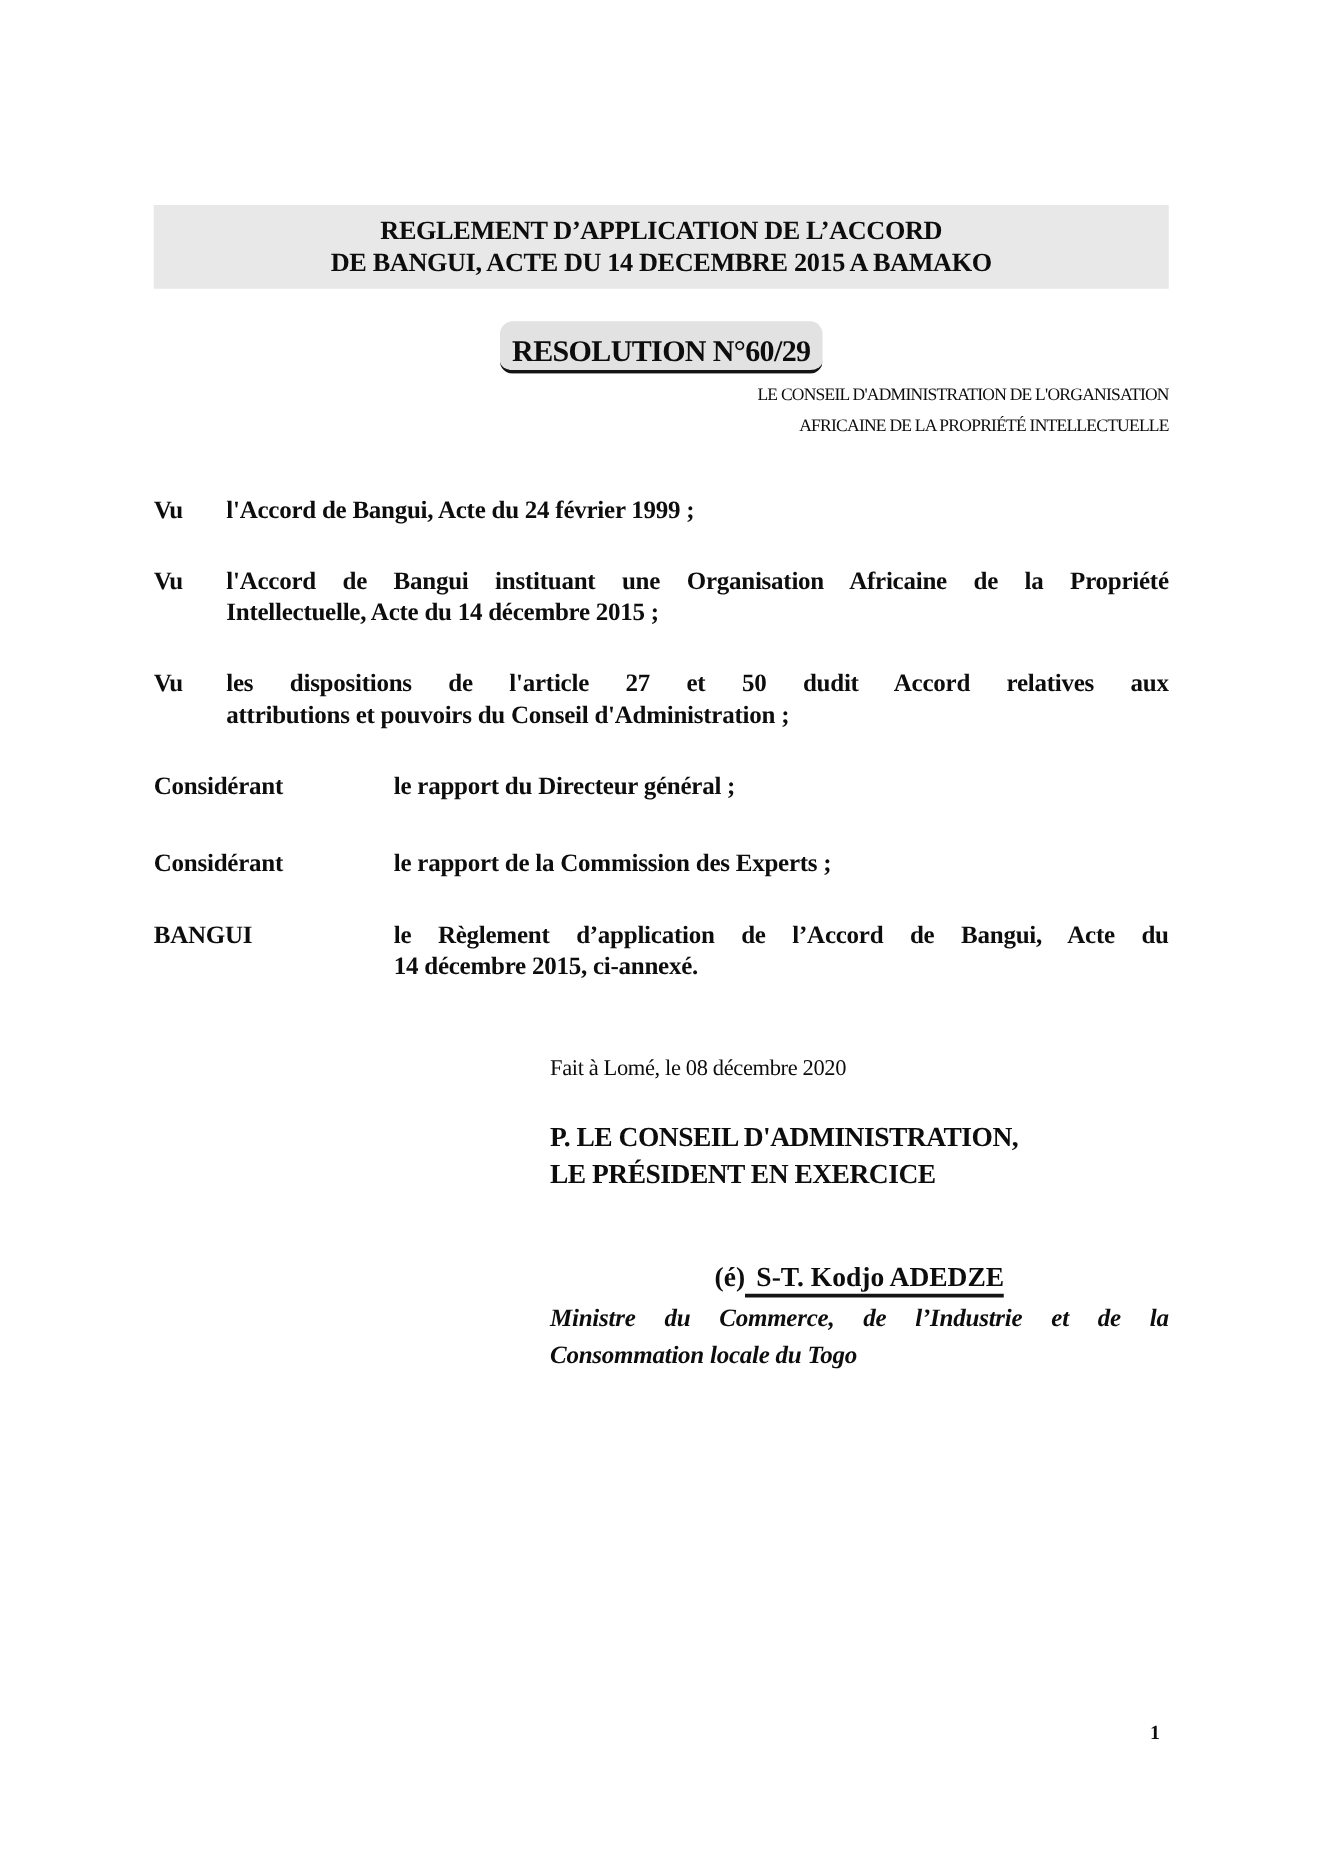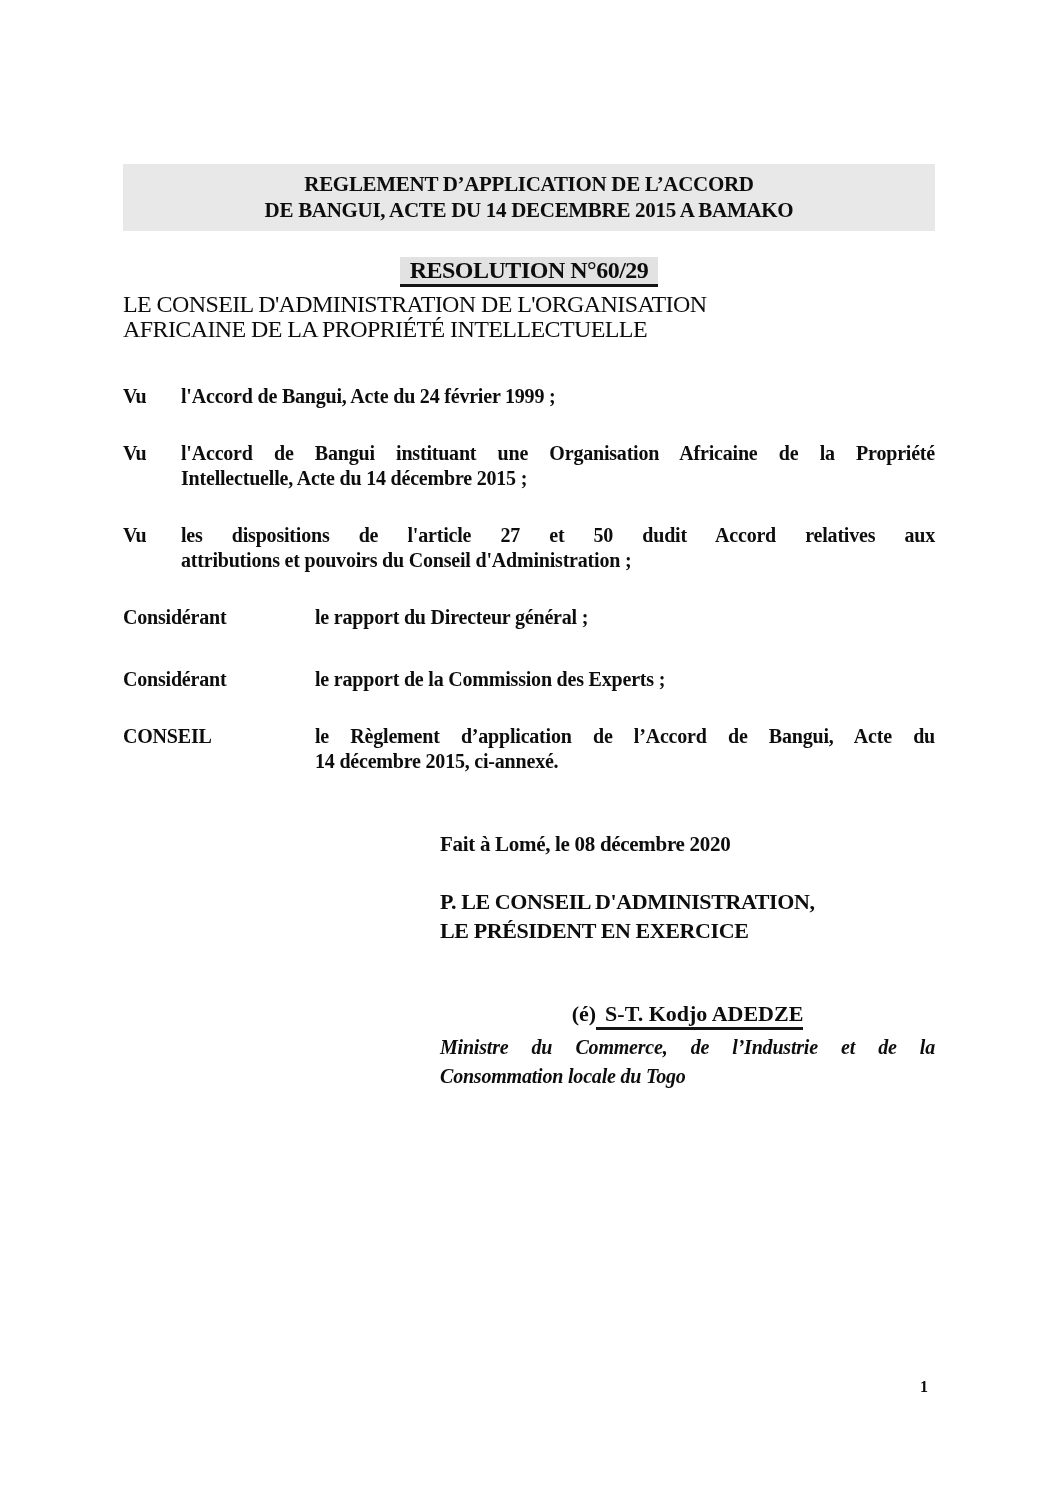--- a/index.html
+++ b/index.html
@@ -40,26 +40,27 @@
   .res-title {
     margin-top: 26px;
     text-align: center;
     font-size: 24px;
     font-weight: bold;
     letter-spacing: -0.5px;
   }
   .res-highlight {
     display: inline-block;
     background: var(--highlight-bg, #e2e2e2);
-    padding: 0 10px 0 10px;
+    padding: 12px 10px 0 10px;
     border-bottom: 3px solid #141414;
+    border-radius: 10px;
   }
   .subtitle {
-    text-align: left;
-    font-size: 24px;
+    text-align: right;
+    font-size: 14px;
     line-height: 25px;
     letter-spacing: -0.6px;
     margin-top: 5px;
   }
 
   
   .clause {
     display: flex;
     font-size: 20px;
     line-height: 25px;
@@ -86,22 +87,22 @@
     text-justify: inter-word;
   }
 
   
   .closing {
     margin-left: 317px;
     width: 495px;
   }
   .place-date {
     margin-top: 58px;
-    font-weight: bold;
-    font-size: 21px;
+    font-weight: normal;
+    font-size: 18px;
     letter-spacing: -0.3px;
   }
   .authority {
     margin-top: 30px;
     font-weight: bold;
     font-size: 22px;
     line-height: 29px;
     letter-spacing: -0.4px;
   }
   .sig-line {
@@ -183,21 +184,21 @@
     </div>
 
     <div class="clause wide mt-clause-lg">
       <div class="label">Considérant</div>
       <div class="body">
         <div>le rapport de la Commission des Experts ;</div>
       </div>
     </div>
 
     <div class="clause wide mt-clause">
-      <div class="label">CONSEIL</div>
+      <div class="label">BANGUI</div>
       <div class="body">
         <div class="jl">le Règlement d’application de l’Accord de Bangui, Acte du</div>
         <div>14 décembre 2015, ci-annexé.</div>
       </div>
     </div>
 
     <div class="closing">
       <div class="place-date">Fait à Lomé, le 08 décembre 2020</div>
       <div class="authority">
         <div>P. LE CONSEIL D'ADMINISTRATION,</div>

